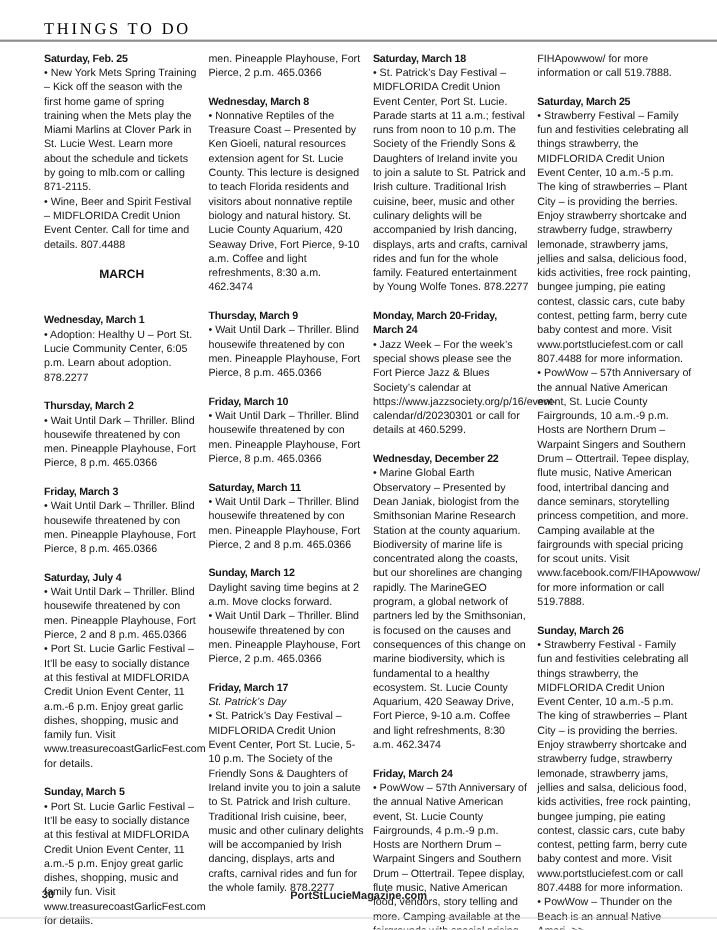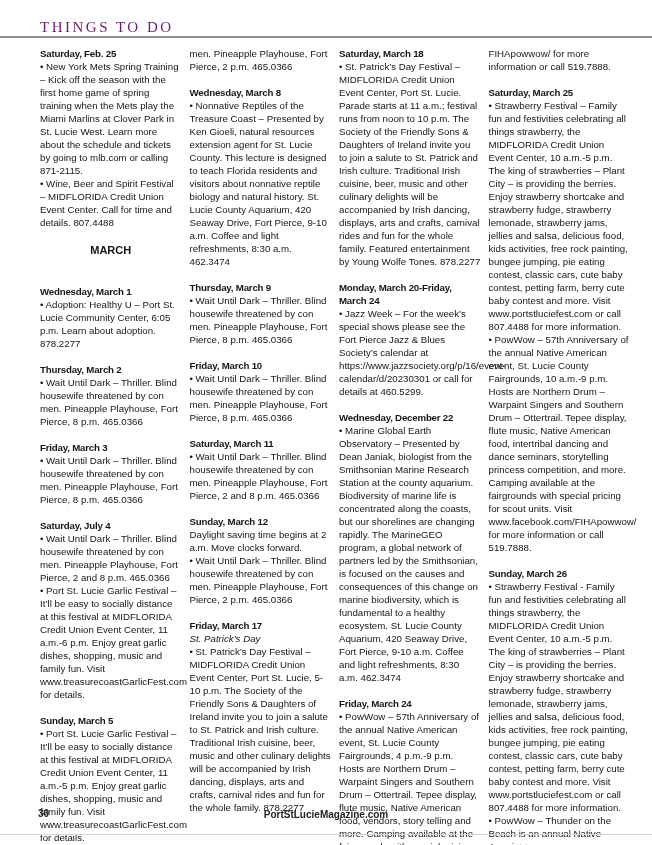--- a/index.html
+++ b/index.html
@@ -4,21 +4,21 @@
 <style>
   html,body{margin:0;padding:0}
   body{
     width:652px;height:845px;background:#ffffff;position:relative;overflow:hidden;
     font-family:"Liberation Sans",sans-serif;color:#111;
     -webkit-font-smoothing:antialiased;
   }
   .section-title{
     position:absolute;top:19px;left:40px;
     font-family:"Liberation Serif",serif;font-size:15px;font-weight:400;
-    letter-spacing:2.5px;color:#701a75;
+    letter-spacing:2.5px;color:#000000;
   }
   .header-rule{
     position:absolute;top:36px;left:0;width:652px;height:0;
     border-top:2px solid #8e8e8e;
   }
   .columns{
     position:absolute;top:47px;left:40px;width:590px;
     display:flex;gap:8px;align-items:flex-start;
   }
   .col{flex:1;min-width:0;font-size:9.7px;line-height:13px;color:#151515}

